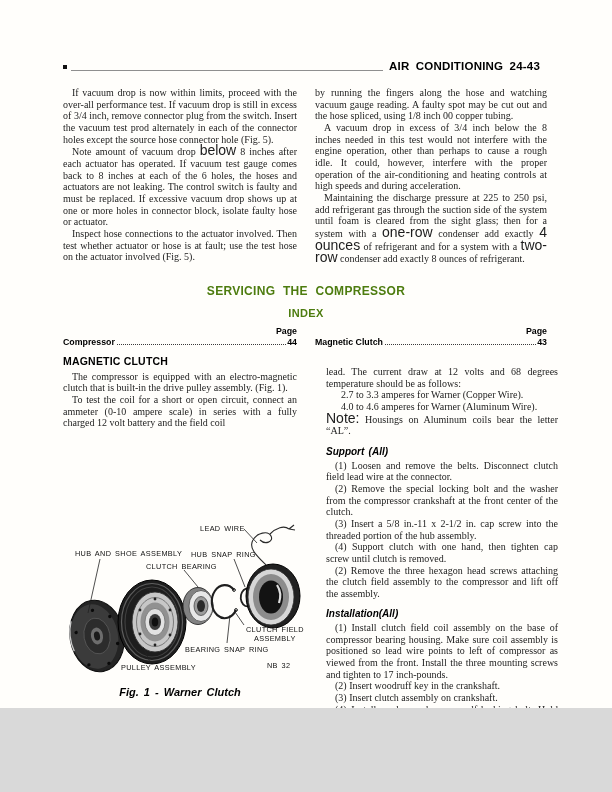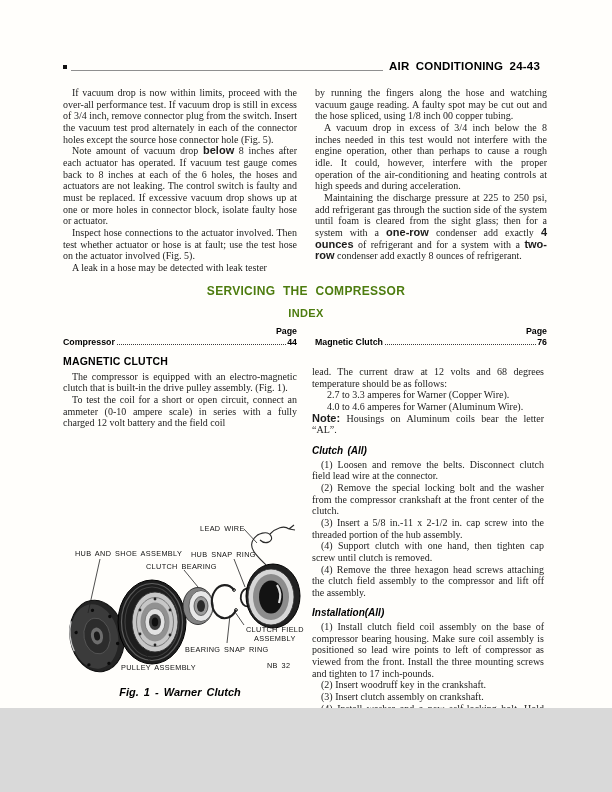--- a/index.html
+++ b/index.html
@@ -15,21 +15,21 @@
   .hdr-title {
     font-family:"Liberation Sans", sans-serif; font-weight:bold;
     font-size:11.5px; letter-spacing:.2px; word-spacing:3px; color:#000; white-space:nowrap;
   }
   
   .col { position:absolute; font-size:10px; line-height:11.65px; }
   .para { margin:0; text-align:justify; }
   .para.indent { text-indent:9px; }
   .para.flush  { text-indent:0; }
   .para.in2    { text-indent:15px; text-align:left; }
-  .b { font-family:"Liberation Sans", sans-serif; font-weight:bold; font-size:11px; }
+  .b { font-family:"Liberation Sans", sans-serif; font-weight:normal; font-size:14px; }
   
   .section-title, .index-title {
     position:absolute; left:0; width:612px; text-align:center; color:#4d7c0f;
     font-family:"Liberation Sans", sans-serif; font-weight:bold;
   }
   .section-title { top:284px; font-size:12px; word-spacing:4px; letter-spacing:.3px; }
   .index-title   { top:307px; font-size:11px; letter-spacing:.4px; }
   
   .idx { position:absolute; font-family:"Liberation Sans", sans-serif; font-weight:bold; font-size:8.8px; color:#000; }
   .idx-pagerow { text-align:right; line-height:10px; }
@@ -65,21 +65,20 @@
   <div class="hdr">
     <div class="hdr-marker"></div>
     <div class="hdr-line"></div>
     <div class="hdr-title">AIR CONDITIONING 24-43</div>
   </div>
 
   <div class="col" style="left:63px; top:87px; width:234px;">
       <p class="para indent"><span>If vacuum drop is now within limits, proceed with the over-all performance test. If vacuum drop is still in excess of 3/4 inch, remove connector plug from the switch. Insert the vacuum test prod alternately in each of the connector holes except the source hose connector hole (Fig. 5).</span></p>
       <p class="para indent"><span>Note amount of vacuum drop </span><span class="b">below</span><span> 8 inches after each actuator has operated. If vacuum test gauge comes back to 8 inches at each of the 6 holes, the hoses and actuators are not leaking. The control switch is faulty and must be replaced. If excessive vacuum drop shows up at one or more holes in connector block, isolate faulty hose or actuator.</span></p>
       <p class="para indent"><span>Inspect hose connections to the actuator involved. Then test whether actuator or hose is at fault; use the test hose on the actuator involved (Fig. 5).</span></p>
-      <p class="para indent"><span>A leak in a hose may be detected with leak tester</span></p>
     </div>
   <div class="col" style="left:315px; top:87px; width:232px;">
       <p class="para flush"><span>by running the fingers along the hose and watching vacuum gauge reading. A faulty spot may be cut out and the hose spliced, using 1/8 inch 00 copper tubing.</span></p>
       <p class="para indent"><span>A vacuum drop in excess of 3/4 inch below the 8 inches needed in this test would not interfere with the engine operation, other than perhaps to cause a rough idle. It could, however, interfere with the proper operation of the air-conditioning and heating controls at high speeds and during acceleration.</span></p>
       <p class="para indent"><span>Maintaining the discharge pressure at 225 to 250 psi, add refrigerant gas through the suction side of the system until foam is cleared from the sight glass; then for a system with a </span><span class="b">one-row</span><span> condenser add exactly </span><span class="b">4 ounces</span><span> of refrigerant and for a system with a </span><span class="b">two-row</span><span> condenser add exactly 8 ounces of refrigerant.</span></p>
     </div>
 
   <div class="section-title">SERVICING THE COMPRESSOR</div>
   <div class="index-title">INDEX</div>
 
@@ -90,21 +89,21 @@
       <span class="idx-dots"></span>
       <span>44</span>
     </div>
   </div>
 
   <div class="idx" style="left:315px; top:326px; width:232px;">
     <div class="idx-pagerow">Page</div>
     <div class="idx-row">
       <span>Magnetic Clutch</span>
       <span class="idx-dots"></span>
-      <span>76</span>
+      <span>43</span>
     </div>
   </div>
 
   <div class="col" style="left:63px; top:356px; width:234px;">
     <div class="mc-heading">MAGNETIC CLUTCH</div>
     <div>
         <p class="para indent"><span>The compressor is equipped with an electro-magnetic clutch that is built-in the drive pulley assembly. (Fig. 1).</span></p>
       </div>
     <div>
         <p class="para indent"><span>To test the coil for a short or open circuit, connect an ammeter (0-10 ampere scale) in series with a fully charged 12 volt battery and the field coil</span></p>
@@ -192,34 +191,34 @@
       <text x="88" y="52">CLUTCH BEARING</text>
       <text x="188" y="115">CLUTCH FIELD</text>
       <text x="196" y="124">ASSEMBLY</text>
       <text x="127" y="135">BEARING SNAP RING</text>
       <text x="63" y="153">PULLEY ASSEMBLY</text>
       <text x="209" y="151">NB 32</text>
     </svg>
   </div>
   <div class="fig-caption">Fig. 1 - Warner Clutch</div>
 
-  <div class="col" style="left:312px; top:366px; width:232px;">
+  <div class="col" style="left:326px; top:366px; width:232px;">
     <div>
         <p class="para flush"><span>lead. The current draw at 12 volts and 68 degrees temperature should be as follows:</span></p>
         <p class="para in2"><span>2.7 to 3.3 amperes for Warner (Copper Wire).</span></p>
         <p class="para in2"><span>4.0 to 4.6 amperes for Warner (Aluminum Wire).</span></p>
         <p class="para flush"><span class="b">Note:</span><span> Housings on Aluminum coils bear the letter “AL”.</span></p>
       </div>
-    <div class="sub-heading">Clutch (All)</div>
+    <div class="sub-heading">Support (All)</div>
     <div>
         <p class="para indent"><span>(1) Loosen and remove the belts. Disconnect clutch field lead wire at the connector.</span></p>
         <p class="para indent"><span>(2) Remove the special locking bolt and the washer from the compressor crankshaft at the front center of the clutch.</span></p>
         <p class="para indent"><span>(3) Insert a 5/8 in.-11 x 2-1/2 in. cap screw into the threaded portion of the hub assembly.</span></p>
         <p class="para indent"><span>(4) Support clutch with one hand, then tighten cap screw until clutch is removed.</span></p>
-        <p class="para indent"><span>(4) Remove the three hexagon head screws attaching the clutch field assembly to the compressor and lift off the assembly.</span></p>
+        <p class="para indent"><span>(2) Remove the three hexagon head screws attaching the clutch field assembly to the compressor and lift off the assembly.</span></p>
       </div>
     <div class="sub-heading">Installation(All)</div>
     <div>
         <p class="para indent"><span>(1) Install clutch field coil assembly on the base of compressor bearing housing. Make sure coil assembly is positioned so lead wire points to left of compressor as viewed from the front. Install the three mounting screws and tighten to 17 inch-pounds.</span></p>
         <p class="para indent"><span>(2) Insert woodruff key in the crankshaft.</span></p>
         <p class="para indent"><span>(3) Insert clutch assembly on crankshaft.</span></p>
         <p class="para indent"><span>(4) Install washer and a new self-locking bolt. Hold clutch from turning with a spanner wrench in-</span></p>
       </div>
   </div>
 

